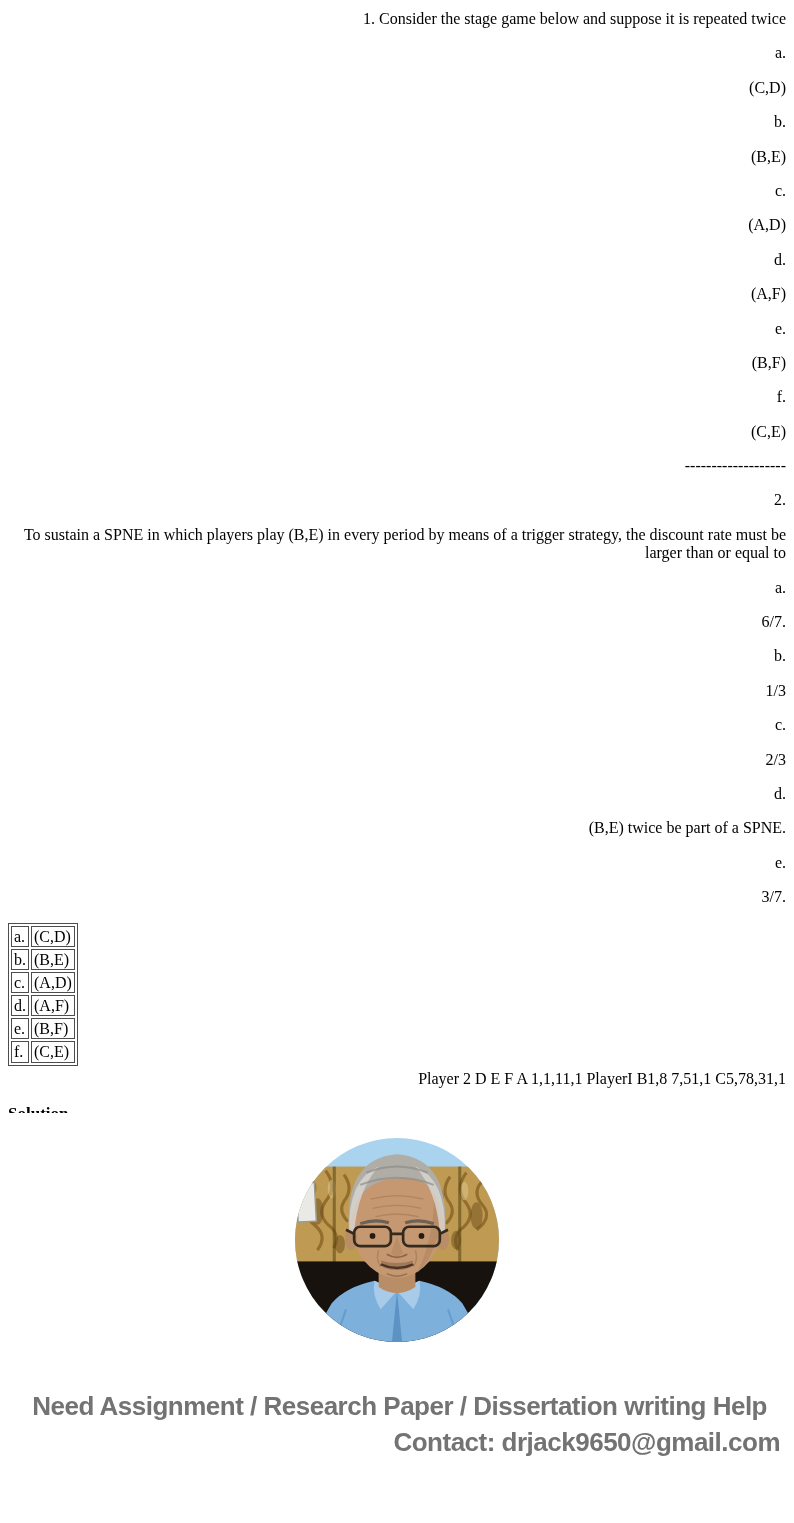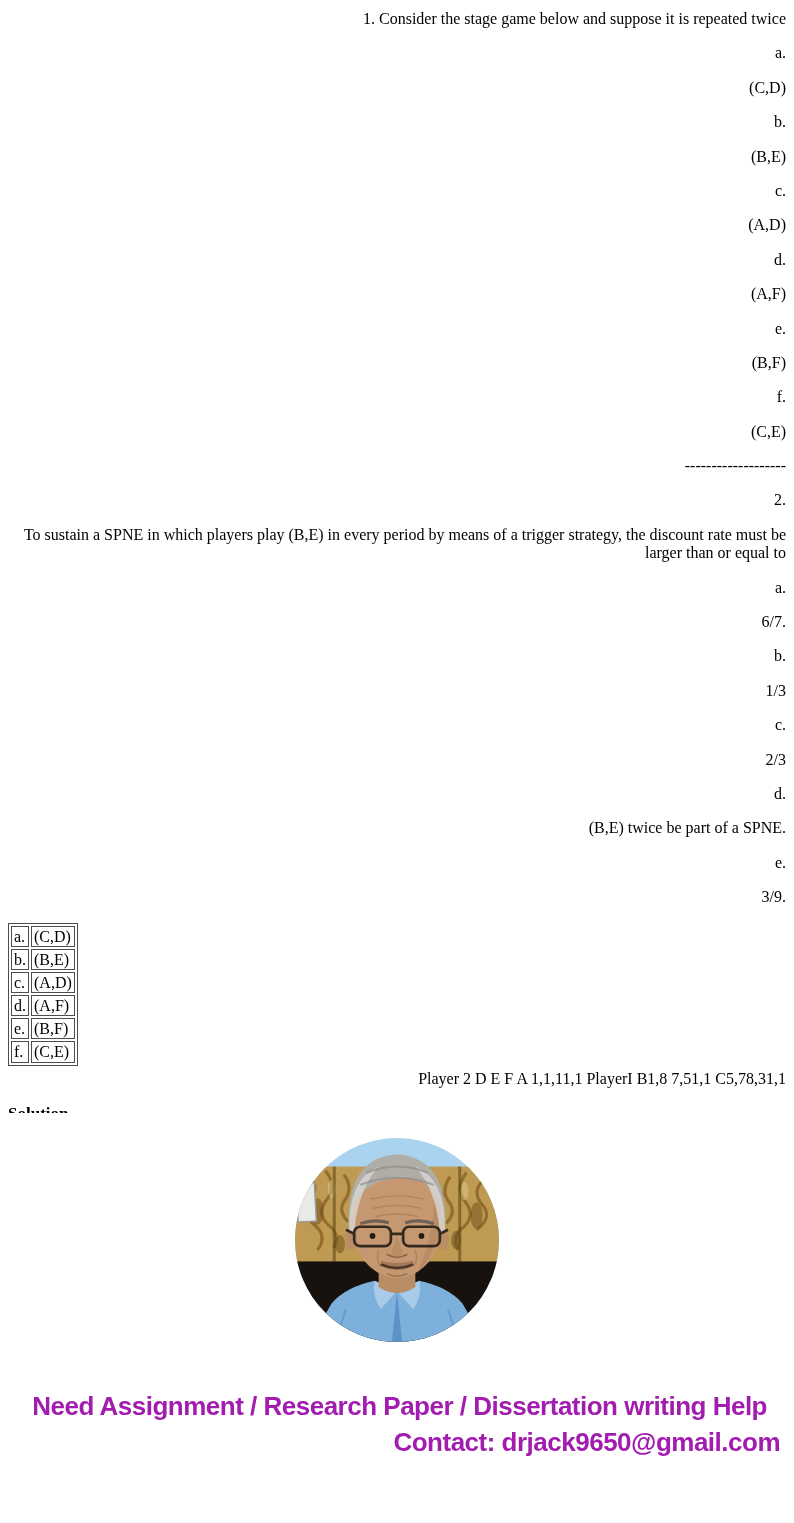--- a/index.html
+++ b/index.html
@@ -45,21 +45,21 @@
   figure.photo-wrap svg { display: inline-block; }
 
   .footer {
     margin-top: 46px;
     text-align: center;
     font-family: "Liberation Sans", sans-serif;
     font-weight: bold;
     font-size: 26px;
     line-height: 30px;
     letter-spacing: -0.5px;
-    color: #a21caf;
+    color: #737373;
   }
   .footer p { margin: 6px; }
   .footer .help { max-width: 740px; margin: 0 auto; }
 </style>
 </head>
 <body>
 
 <main class="doc">
 
   <section>
@@ -87,21 +87,21 @@
 
     <p>a.</p>
     <p>6/7.</p>
     <p>b.</p>
     <p>1/3</p>
     <p>c.</p>
     <p>2/3</p>
     <p>d.</p>
     <p>(B,E) twice be part of a SPNE.</p>
     <p>e.</p>
-    <p>3/9.</p>
+    <p>3/7.</p>
   </section>
 
   <table class="answers">
     <tbody>
       <tr>
         <td>a.</td>
         <td>(C,D)</td>
       </tr>
       <tr>
         <td>b.</td>

